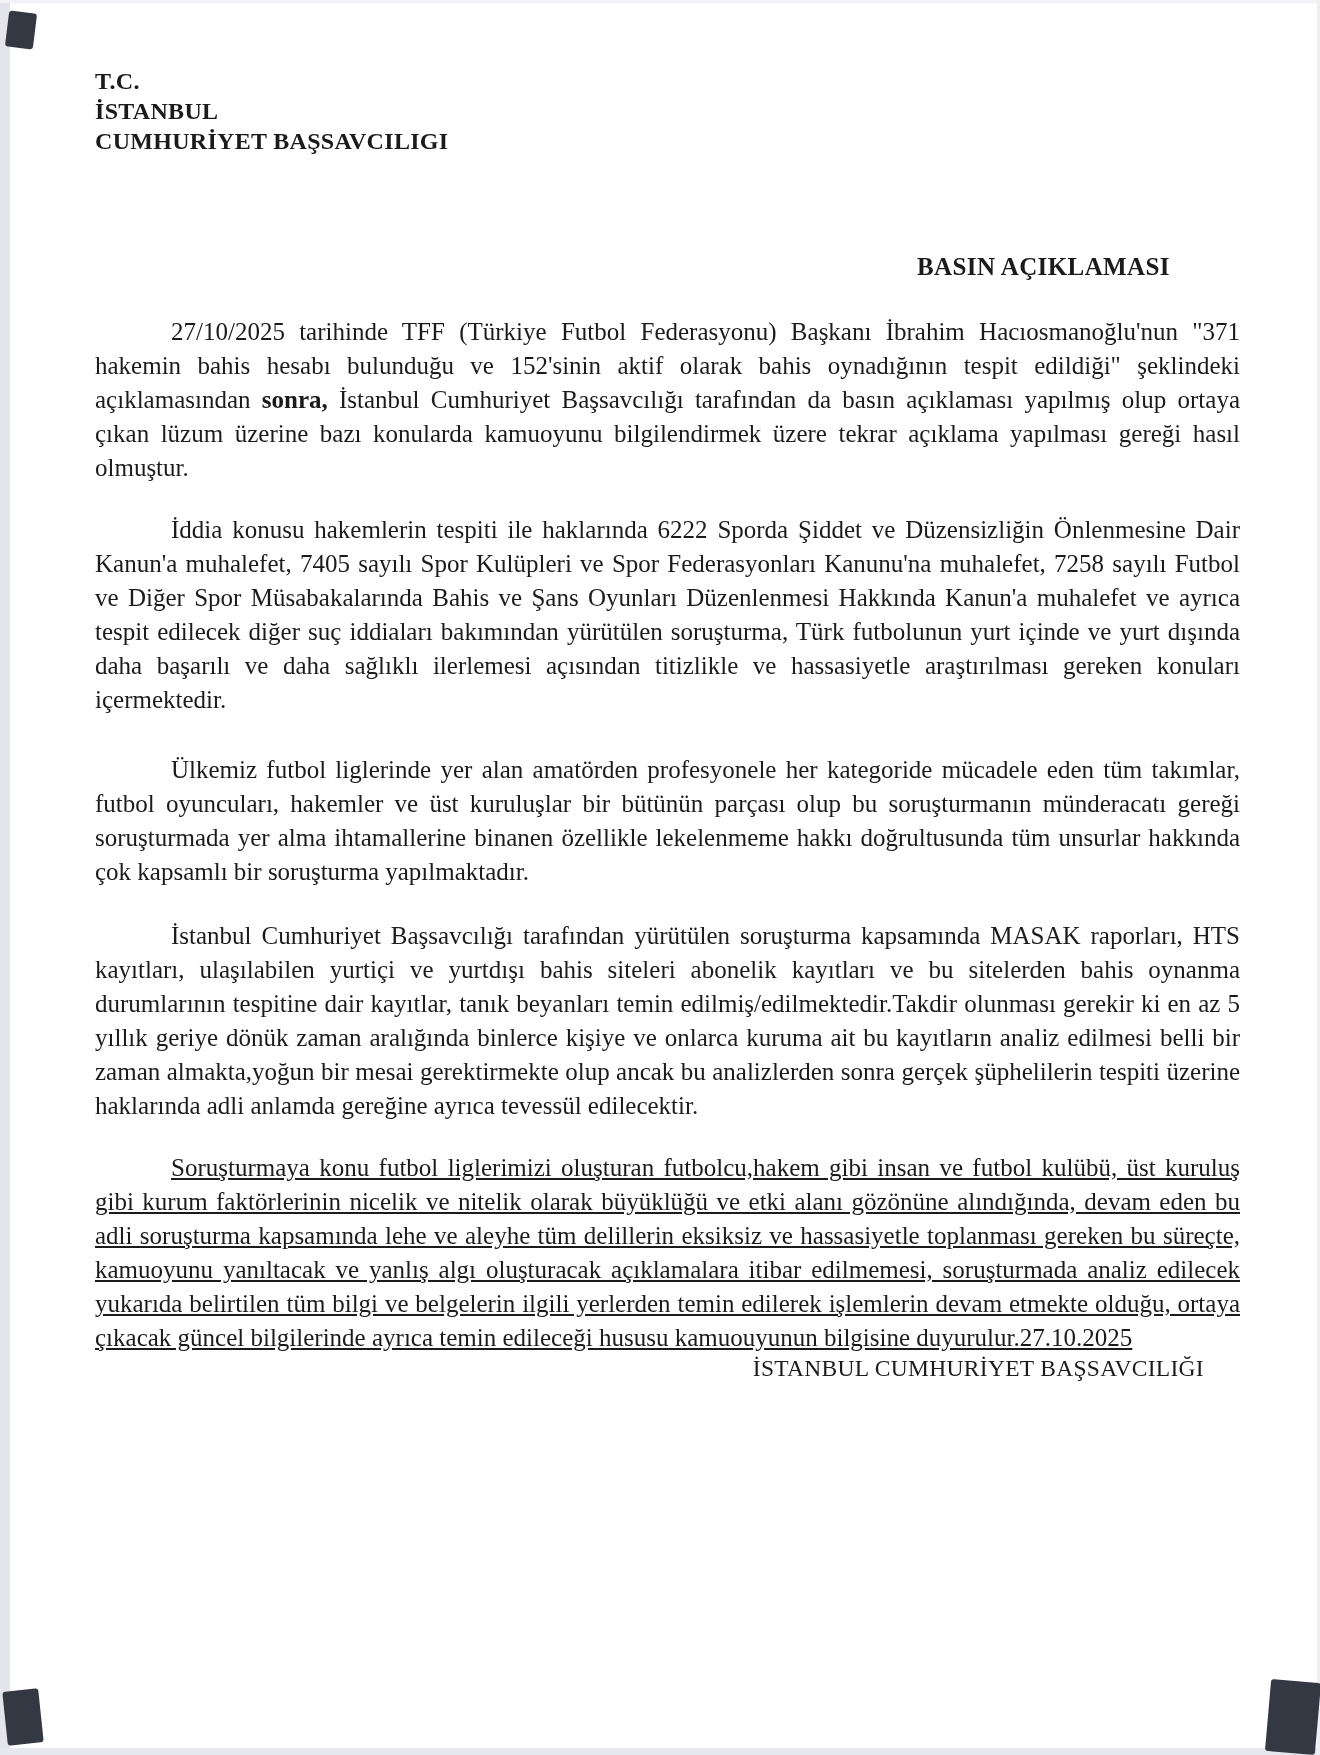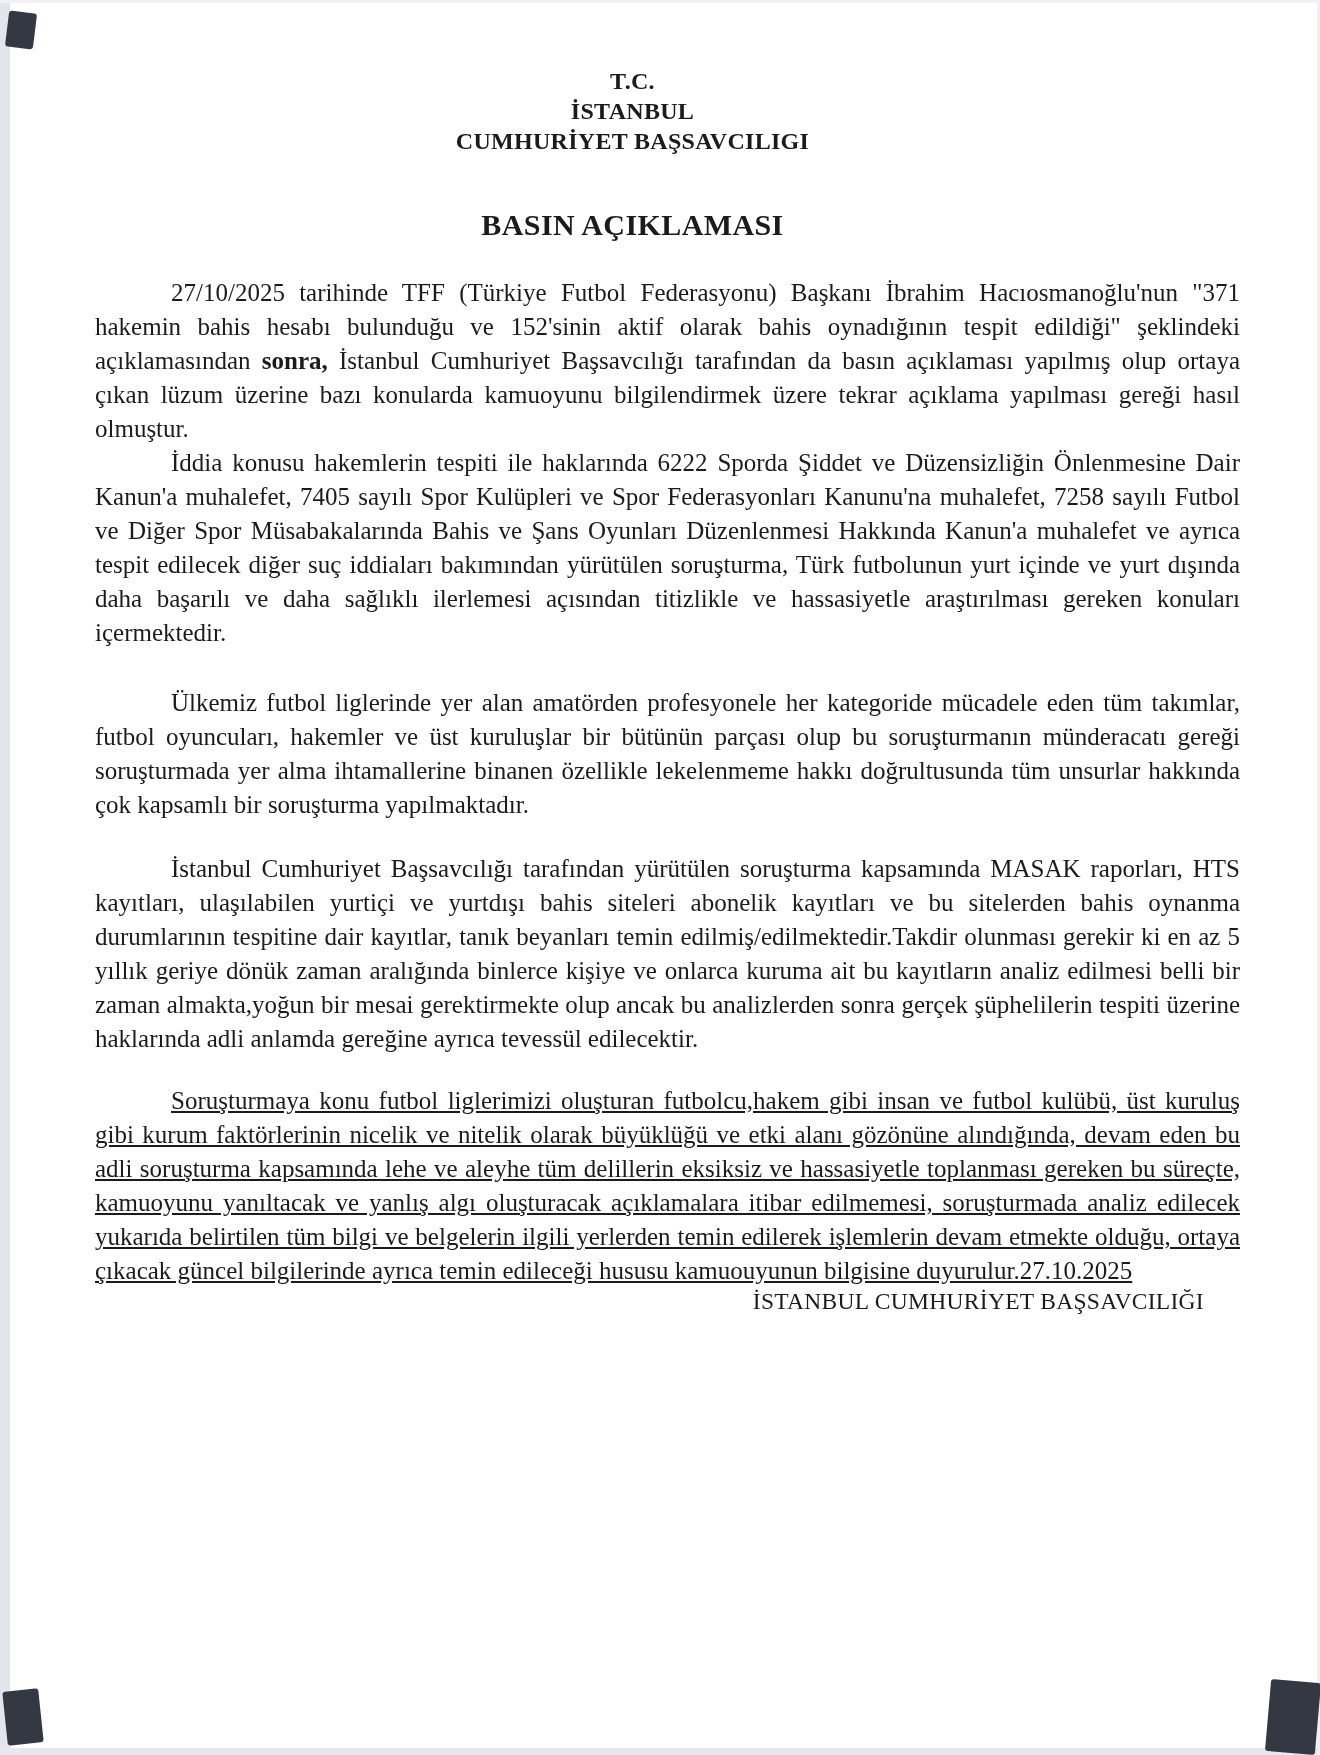--- a/index.html
+++ b/index.html
@@ -27,44 +27,43 @@
   .corner-br { left:1268px; top:1681px; width:50px; height:72px; transform:rotate(5deg); border-radius:3px; }
 
   .doc {
     position: absolute;
     left: 95px;
     top: 0;
     width: 1145px;
   }
   .doc-header {
     margin-top: 66px;
-    text-align: center;
     padding-right: 70px;
     font-weight: bold;
     font-size: 24px;
     line-height: 30px;
     letter-spacing: 0.3px;
   }
   .press-title {
-    margin-top: 52px;
-    text-align: center;
+    margin-top: 97px;
+    text-align: right;
     padding-right: 70px;
     font-weight: bold;
-    font-size: 30px;
+    font-size: 25px;
     letter-spacing: 0.4px;
   }
   .body-text p {
     margin: 0;
     font-size: 25px;
     line-height: 34px;
     text-align: justify;
     text-indent: 76px;
   }
   .body-text p.p1 { margin-top: 34px; }
-  .body-text p.p2 { }
+  .body-text p.p2 { margin-top: 28px; }
   .body-text p.p3 { margin-top: 36px; }
   .body-text p.p4 { margin-top: 30px; }
   .body-text p.p5 { margin-top: 28px; text-decoration: underline; }
   .signature {
     text-align: right;
     padding-right: 36px;
     font-size: 23.5px;
     letter-spacing: 0.3px;
   }
 </style>

